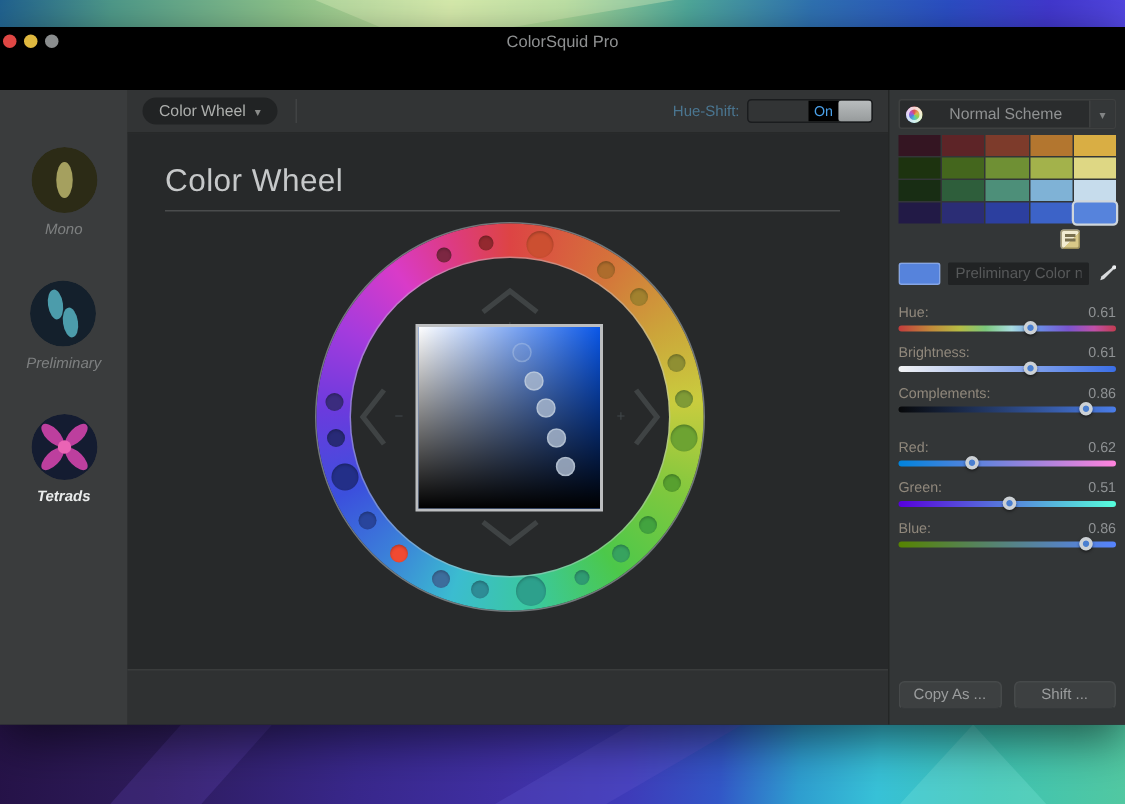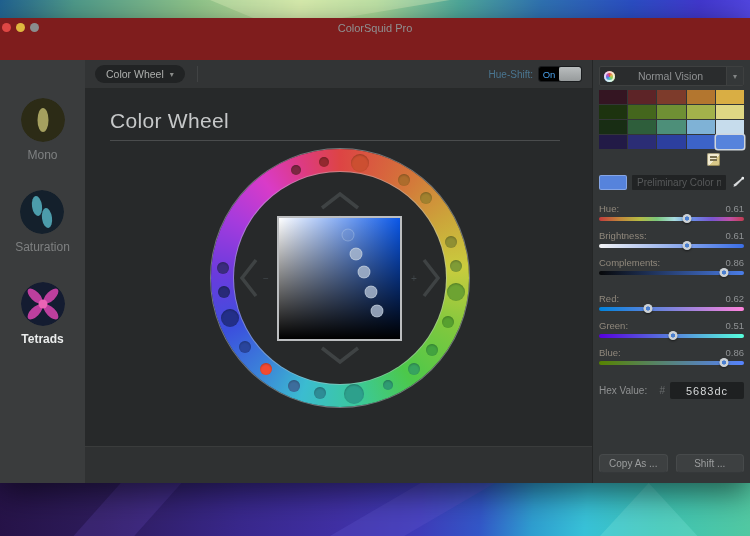--- a/index.html
+++ b/index.html
@@ -19,53 +19,53 @@
     background:rgba(96,86,205,.30);clip-path:polygon(0 100%,55% 0,100% 0,45% 100%);}
   .wall-bottom .facet2{position:absolute;left:80%;width:13%;height:100%;
     background:rgba(130,232,222,.28);clip-path:polygon(0 100%,50% 0,100% 100%);}
   .wall-bottom .facet3{position:absolute;left:8%;width:18%;height:100%;
     background:rgba(120,90,220,.18);clip-path:polygon(10% 100%,45% 0,90% 0,55% 100%);}
 
   
   .window{position:absolute;top:18px;left:0;width:750px;height:465px;
     background:#2e3031;box-shadow:0 10px 30px rgba(0,0,0,.55);
     display:flex;flex-direction:column;}
-  .titlebar{height:42px;background:#7f1d1d;position:relative;flex:0 0 auto;}
+  .titlebar{height:42px;background:#000000;position:relative;flex:0 0 auto;}
   .traffic{position:absolute;top:5px;left:2px;display:flex;gap:5px;}
   .tl{width:9px;height:9px;border-radius:50%;}
   .tl.red{background:#df4744;}
   .tl.yellow{background:#dfb83f;}
   .tl.gray{background:#8a8d8e;}
   .win-title{position:absolute;top:4px;left:0;right:0;text-align:center;
     font-size:11px;color:#8f9192;}
 
   .body-row{flex:1;display:flex;min-height:0;}
 
   
   .sidebar{width:85px;flex:0 0 auto;background:#3a3c3d;
     display:flex;flex-direction:column;align-items:center;
     padding-top:38px;gap:28px;}
   .side-item{display:flex;flex-direction:column;align-items:center;cursor:default;}
   .side-item .circ{width:44px;height:44px;border-radius:50%;display:block;}
-  .side-item .lbl{margin-top:6px;font-size:12px;color:#7e8081;}
+  .side-item .lbl{margin-top:6px;font-size:10px;color:#7e8081;font-style:italic;}
   .side-item.selected .lbl{color:#eaecec;font-weight:bold;}
 
   
   .center{flex:1;display:flex;flex-direction:column;min-width:0;}
   .toolbar{height:28px;flex:0 0 auto;background:#323435;display:flex;align-items:center;
     padding:0 10px;border-bottom:1px solid #272929;}
   .mode-pill{display:flex;align-items:center;gap:6px;background:#212324;border-radius:10px;
     padding:3px 11px;font-size:10.5px;color:#adafad;cursor:default;}
   .mode-pill .caret{font-size:8px;color:#8a8c8a;}
   .tb-sep{width:1px;height:16px;background:#414344;margin-left:12px;}
   .hueshift{margin-left:auto;display:flex;align-items:center;gap:5px;}
   .hueshift .hs-label{font-size:10px;color:#4a7590;}
   .hs-switch{display:flex;border-radius:3px;overflow:hidden;border:1px solid #1a1c1e;}
   .hs-on{width:20px;height:14px;background:#000000;color:#4aa0e8;font-size:9.5px;
-    display:flex;align-items:center;justify-content:center;}
+    display:flex;align-items:center;justify-content:center;margin-left:40px;}
   .hs-knob{width:22px;height:14px;background:linear-gradient(#b9bdbe,#979b9c);border-radius:2px;}
 
   .canvas{flex:1;background:#27292a;position:relative;overflow:hidden;}
   .page-title{margin:20px 0 0 25px;font-size:21px;font-weight:400;color:#c6c8c9;letter-spacing:.3px;}
   .title-rule{height:1px;background:#4a4c4d;margin:7px 32px 0 25px;}
 
   
   .wheel{position:absolute;left:126px;top:60px;width:258px;height:258px;}
   .ring{position:absolute;inset:0;border-radius:50%;
     box-shadow:0 0 0 1px rgba(190,200,205,.5);}
@@ -176,21 +176,21 @@
         </svg>
         <span class="lbl">Mono</span>
       </div>
 
       <div class="side-item">
         <svg class="circ" viewBox="0 0 44 44">
           <circle cx="22" cy="22" r="22" fill="#14202c"></circle>
           <ellipse cx="17" cy="16" rx="5" ry="10" fill="#4c9cab" transform="rotate(-8 17 16)"></ellipse>
           <ellipse cx="27" cy="28" rx="5" ry="10" fill="#4c9cab" transform="rotate(-8 27 28)"></ellipse>
         </svg>
-        <span class="lbl">Saturation</span>
+        <span class="lbl">Preliminary</span>
       </div>
 
 
       <div class="side-item selected">
         <svg class="circ" viewBox="0 0 44 44">
           <circle cx="22" cy="22" r="22" fill="#141c31"></circle>
           <ellipse cx="14" cy="14" rx="4.5" ry="9.5" fill="#bd3f9e" transform="rotate(-45 14 14)"></ellipse>
           <ellipse cx="30" cy="14" rx="4.5" ry="9.5" fill="#bd3f9e" transform="rotate(45 30 14)"></ellipse>
           <ellipse cx="14" cy="30" rx="4.5" ry="9.5" fill="#bd3f9e" transform="rotate(-135 14 30)"></ellipse>
           <ellipse cx="30" cy="30" rx="4.5" ry="9.5" fill="#bd3f9e" transform="rotate(135 30 30)"></ellipse>
@@ -270,21 +270,21 @@
         </div>
       </div>
 
       <div class="center-footer"></div>
     </div>
 
     <div class="rpanel">
 
       <div class="vision-dd">
         <span class="vision-icon"></span>
-        <span class="vision-label">Normal Vision</span>
+        <span class="vision-label">Normal Scheme</span>
         <span class="vision-caret">▾</span>
       </div>
 
 
       <div class="palette" id="palette">
           <div class="swatch" style="background: rgb(52, 21, 34);"></div>
           <div class="swatch" style="background: rgb(93, 36, 39);"></div>
           <div class="swatch" style="background: rgb(125, 59, 43);"></div>
           <div class="swatch" style="background: rgb(179, 118, 47);"></div>
           <div class="swatch" style="background: rgb(217, 174, 68);"></div>
@@ -368,25 +368,20 @@
             <div class="sl-head">
        <span class="sl-name">Blue:</span>
        <span class="sl-val">0.86</span>
      </div>
      <div class="sl-track" style="background: linear-gradient(90deg, rgb(86, 131, 0), rgb(86, 131, 255));">
        <div class="sl-knob" style="left: 86%;"></div>
      </div>
           </div>
         </div>
 
-      <div class="hex-row">
-        <span class="hex-label">Hex Value:</span>
-        <span class="hex-prefix">#</span>
-        <input class="hex-input" value="5683dc" style="">
-      </div>
 
       <div class="panel-spacer"></div>
 
       <div class="btn-row">
         <div class="panel-btn">Copy As ...</div>
         <div class="panel-btn">Shift ...</div>
       </div>
     </div>
   </div>
 </div>

